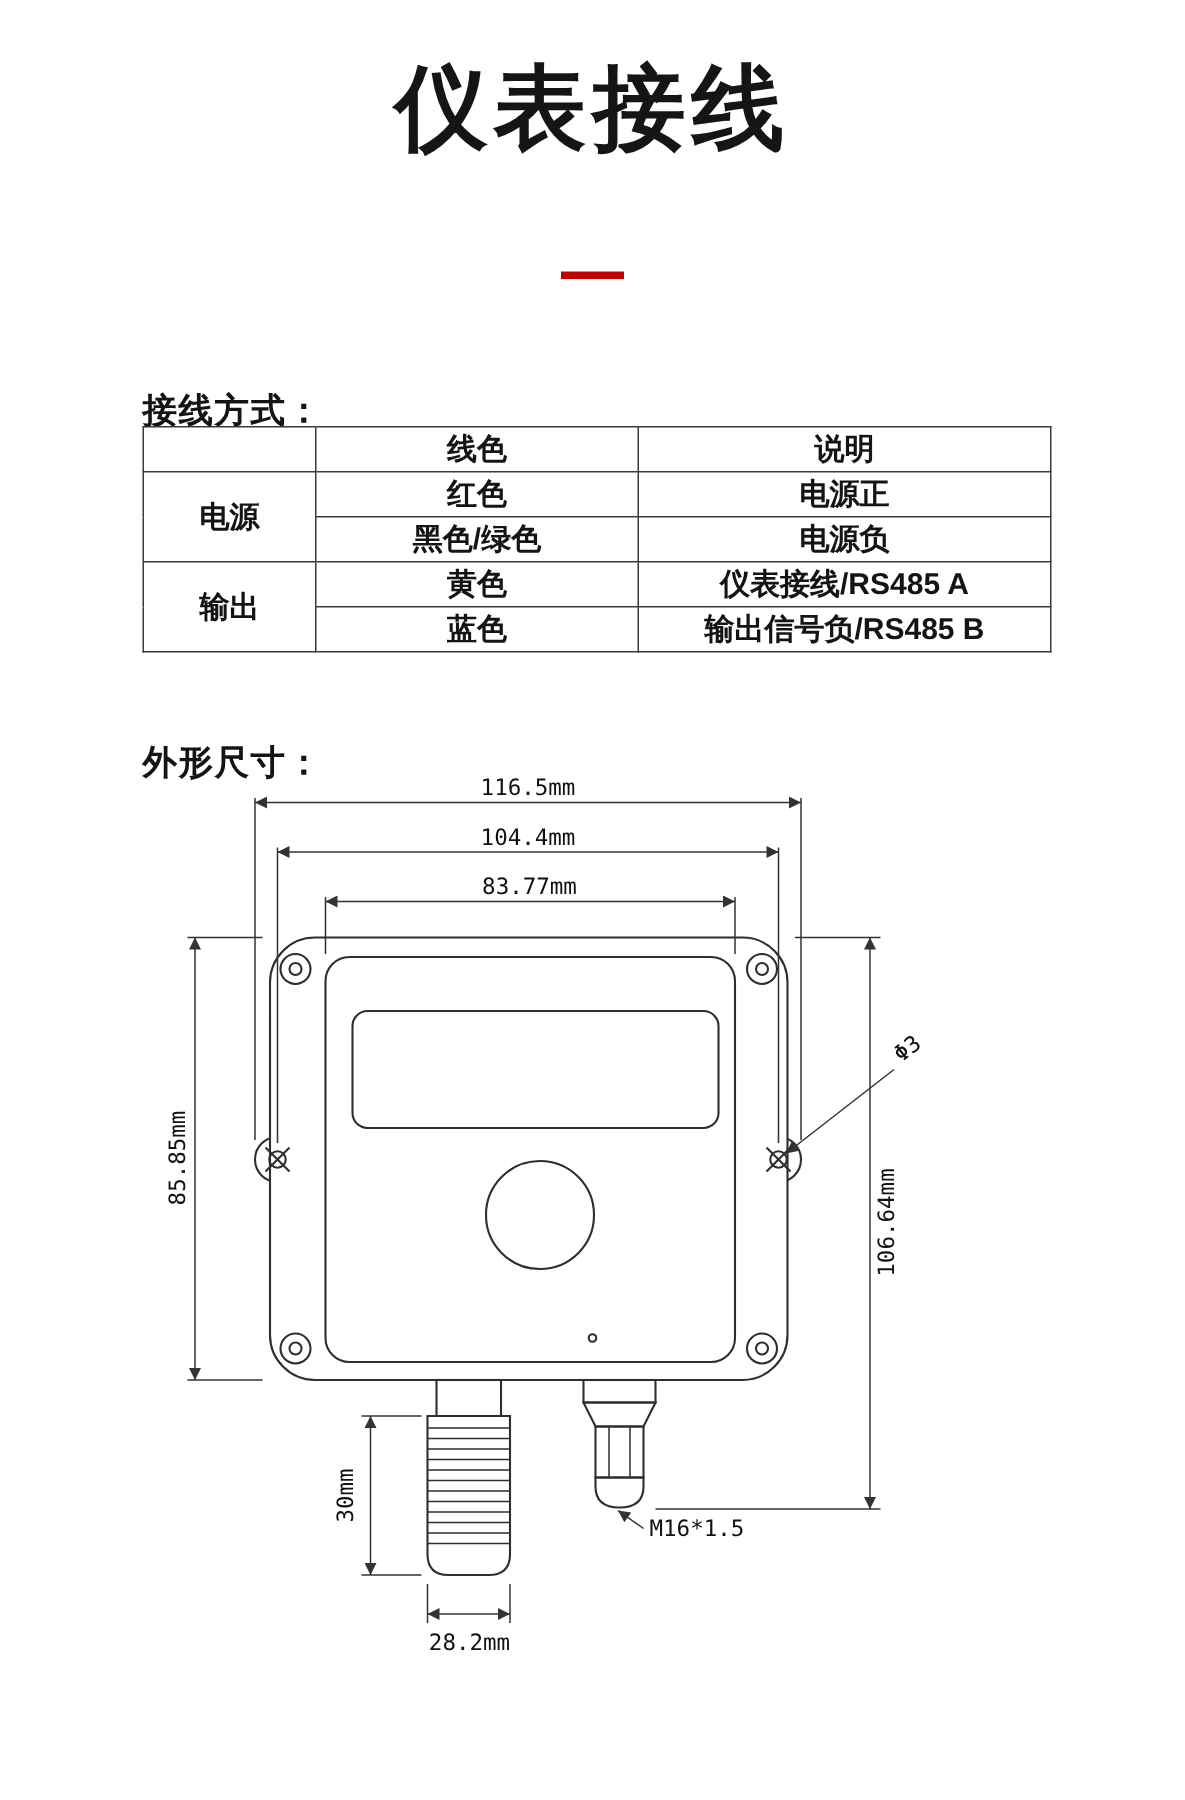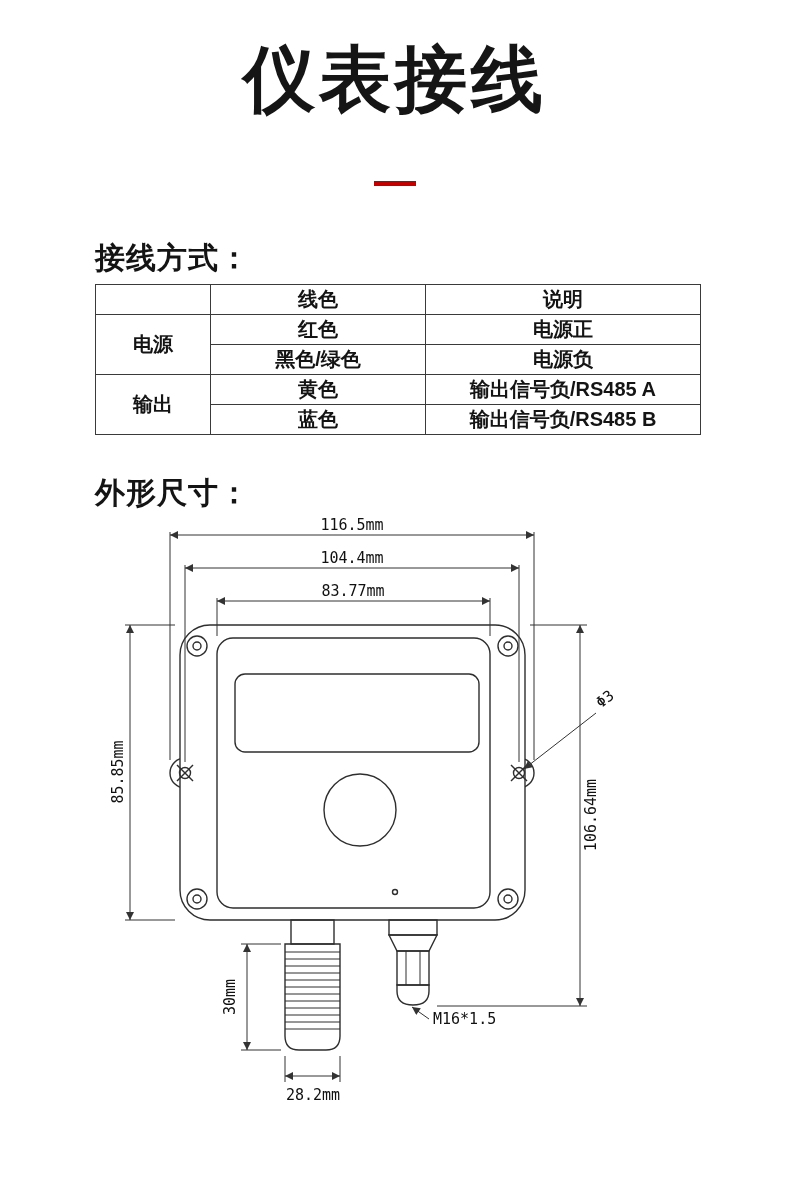--- a/index.html
+++ b/index.html
@@ -13,40 +13,41 @@
     color: #111111;
     font-family: "Liberation Sans", sans-serif;
     overflow: hidden;
   }
   .page-title {
     position: absolute;
     top: 36px;
     left: 0;
     width: 100%;
     text-align: center;
-    font-size: 72px;
+    font-size: 62px;
     font-weight: 900;
     letter-spacing: 4px;
     line-height: 1.2;
     color: #151515;
   }
   .title-underline {
     position: absolute;
     top: 181px;
     left: 374px;
     width: 42px;
     height: 5px;
     background: #c30000;
   }
   .section-heading {
     position: absolute;
-    font-size: 30px;
+    font-size: 23px;
     font-weight: 700;
     letter-spacing: 1px;
     color: #141414;
+    margin-top: 20px;
   }
   .heading-wiring { top: 238px; left: 95px; }
   .heading-dims   { top: 473px; left: 95px; }
   .wiring-table {
     position: absolute;
     top: 284px;
     left: 95px;
     width: 605px;
     border-collapse: collapse;
     table-layout: fixed;
@@ -107,21 +108,21 @@
         <td>红色</td>
         <td>电源正</td>
       </tr>
       <tr>
         <td>黑色/绿色</td>
         <td>电源负</td>
       </tr>
       <tr>
         <td rowspan="2">输出</td>
         <td>黄色</td>
-        <td>输出信号负/RS485 A</td>
+        <td>仪表接线/RS485 A</td>
       </tr>
       <tr>
         <td>蓝色</td>
         <td>输出信号负/RS485 B</td>
       </tr>
     </tbody>
   </table>
 
   <div class="section-heading heading-dims">外形尺寸：</div>
 

